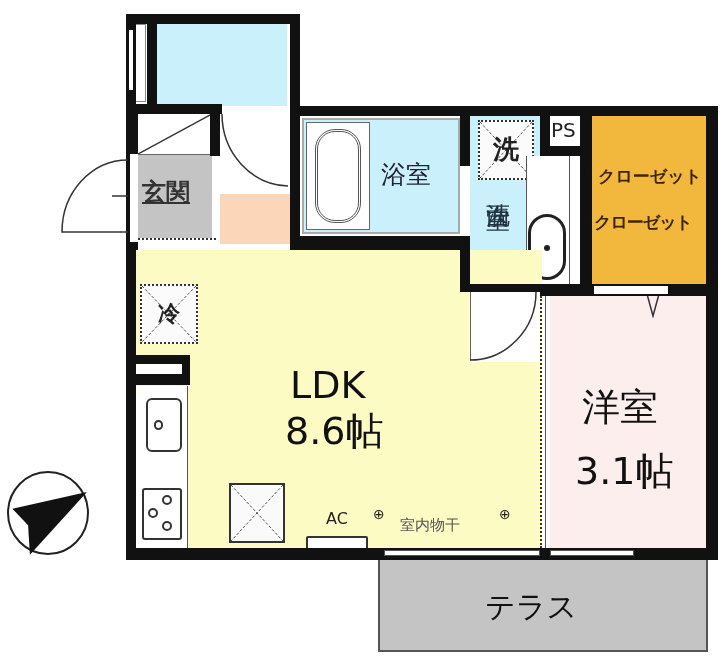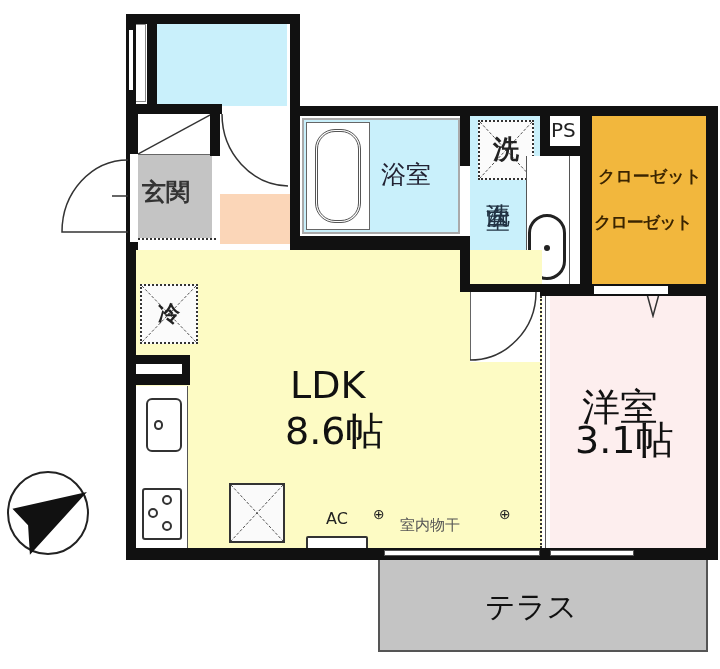--- a/index.html
+++ b/index.html
@@ -20,21 +20,21 @@
 
 <div class="room" style="left:134px;top:24px;width:12px;height:78px;background:#fff;border:1px solid #888;"></div>
 
 <div class="room" style="left:138px;top:114px;width:74px;height:40px;background:#fff;">
   <svg class="xline" viewBox="0 0 74 40" preserveAspectRatio="none">
       <line x1="0" y1="40" x2="74" y2="0" stroke="#333" stroke-width="1.5"></line>
     </svg>
 </div>
 
 <div class="room" style="left:138px;top:154px;width:74px;height:84px;background:#c4c4c4;border-top:1px solid #666;"></div>
-<div class="lbl" style="left:142px;top:180px;font-size:24px;font-weight:bold;color:#333;">玄関</div>
+<div class="lbl" style="left:142px;top:180px;font-size:24px;font-weight:bold;color:#333;text-decoration:underline;">玄関</div>
 <div class="abs" style="left:138px;top:238px;width:78px;height:6px;border-top:2px dotted #333;"></div>
 
 <div class="room" style="left:220px;top:114px;width:70px;height:130px;background:#fbd6b8;"></div>
 <div class="abs" style="left:220px;top:114px;width:70px;height:80px;background:#fff;">
   <svg class="xline" viewBox="0 0 70 80">
       <path d="M0 0 A68 72 0 0 0 68 72 L68 0 Z" fill="#fff" stroke="none"></path>
       <path d="M2 0 A68 72 0 0 0 68 72" fill="none" stroke="#333" stroke-width="1.5"></path>
     </svg>
 </div>
 
@@ -110,21 +110,21 @@
 <div class="lbl" style="left:400px;top:518px;font-size:15px;color:#555;">室内物干</div>
 <div class="lbl" style="left:499px;top:507px;font-size:14px;color:#222;">⊕</div>
 
 <div class="room" style="left:550px;top:296px;width:158px;height:252px;background:#fdeeee;"></div>
 <div class="abs" style="left:646px;top:294px;width:14px;height:24px;">
   <svg class="xline" viewBox="0 0 14 24">
       <path d="M1 0 L7 22 L13 0" fill="none" stroke="#333" stroke-width="1.5"></path>
     </svg>
 </div>
 <div class="lbl" style="left:582px;top:388px;font-size:38px;color:#111;">洋室</div>
-<div class="lbl" style="left:575px;top:421px;font-size:38px;color:#111;">3.1帖</div>
+<div class="lbl" style="left:575px;top:452px;font-size:38px;color:#111;">3.1帖</div>
 
 <div class="abs" style="left:540px;top:296px;width:6px;height:252px;border-left:2px dotted #333;border-right:1px solid #555;"></div>
 
 <div class="wall" style="left:126px;top:14px;width:174px;height:10px;"></div>
 <div class="wall" style="left:126px;top:14px;width:10px;height:100px;"></div>
 <div class="wall" style="left:147px;top:14px;width:10px;height:92px;"></div>
 <div class="wall" style="left:290px;top:14px;width:10px;height:236px;"></div>
 <div class="wall" style="left:126px;top:104px;width:96px;height:10px;"></div>
 <div class="wall" style="left:126px;top:104px;width:12px;height:50px;"></div>
 <div class="wall" style="left:210px;top:110px;width:10px;height:46px;"></div>

